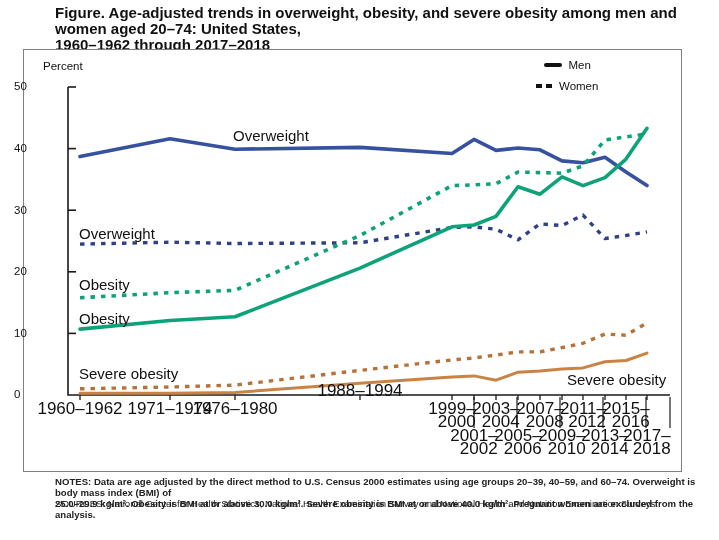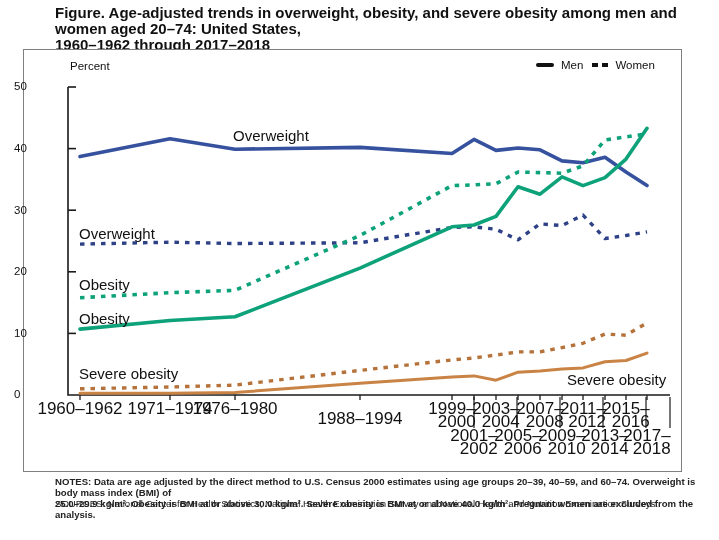--- a/index.html
+++ b/index.html
@@ -10,25 +10,25 @@
   #figure-title {
     position:absolute; left:55px; top:5px; width:648px;
     font-size:15px; font-weight:bold; line-height:16px;
     white-space:pre-line; color:#111;
   }
   #chart-frame {
     position:absolute; left:23px; top:49px; width:659px; height:423px;
     border:1.5px solid #7f7f7f; background:#fff;
   }
   #percent-label {
-    position:absolute; left:43px; top:60px; font-size:11.5px; color:#111;margin-left:27px;
+    position:absolute; left:43px; top:60px; font-size:11.5px; color:#111;
   }
   #legend {
     position:absolute; left:536px; top:59px; display:flex; align-items:center; gap:9px;
-    font-size:11.5px; color:#111;
+    font-size:11.5px; color:#111;flex-direction:column;
   }
   .legend-item { display:flex; align-items:center; gap:7px; }
   .swatch-solid { width:18px; height:4px; background:#111; border-radius:2px; }
   .swatch-dashed { display:flex; gap:4px; }
   .swatch-dashed span { width:6px; height:4px; background:#111; display:block; }
 
   #chart-svg { position:absolute; left:0; top:0; }
 
   .ytick {
     position:absolute; left:14px; width:32px; text-align:left;
@@ -115,21 +115,21 @@
   <div class="ytick" style="top:80px">50</div>
   <div class="ytick" style="top:142px">40</div>
   <div class="ytick" style="top:204px">30</div>
   <div class="ytick" style="top:265px">20</div>
   <div class="ytick" style="top:327px">10</div>
   <div class="ytick" style="top:388px">0</div>
 
   <div class="xlabel" style="left:80px;  top:403px">1960–1962</div>
   <div class="xlabel" style="left:170px; top:403px">1971–1974</div>
   <div class="xlabel" style="left:235px; top:403px">1976–1980</div>
-  <div class="xlabel" style="left:360px; top:413px">1988–1994</div>
+  <div class="xlabel" style="left:360px; top:385px">1988–1994</div>
 
   <div class="xlabel" style="left:452px; top:403px">1999–
 2000</div>
   <div class="xlabel" style="left:496px; top:403px">2003–
 2004</div>
   <div class="xlabel" style="left:540px; top:403px">2007–
 2008</div>
   <div class="xlabel" style="left:583px; top:403px">2011–
 2012</div>
   <div class="xlabel" style="left:626px; top:403px">2015–

